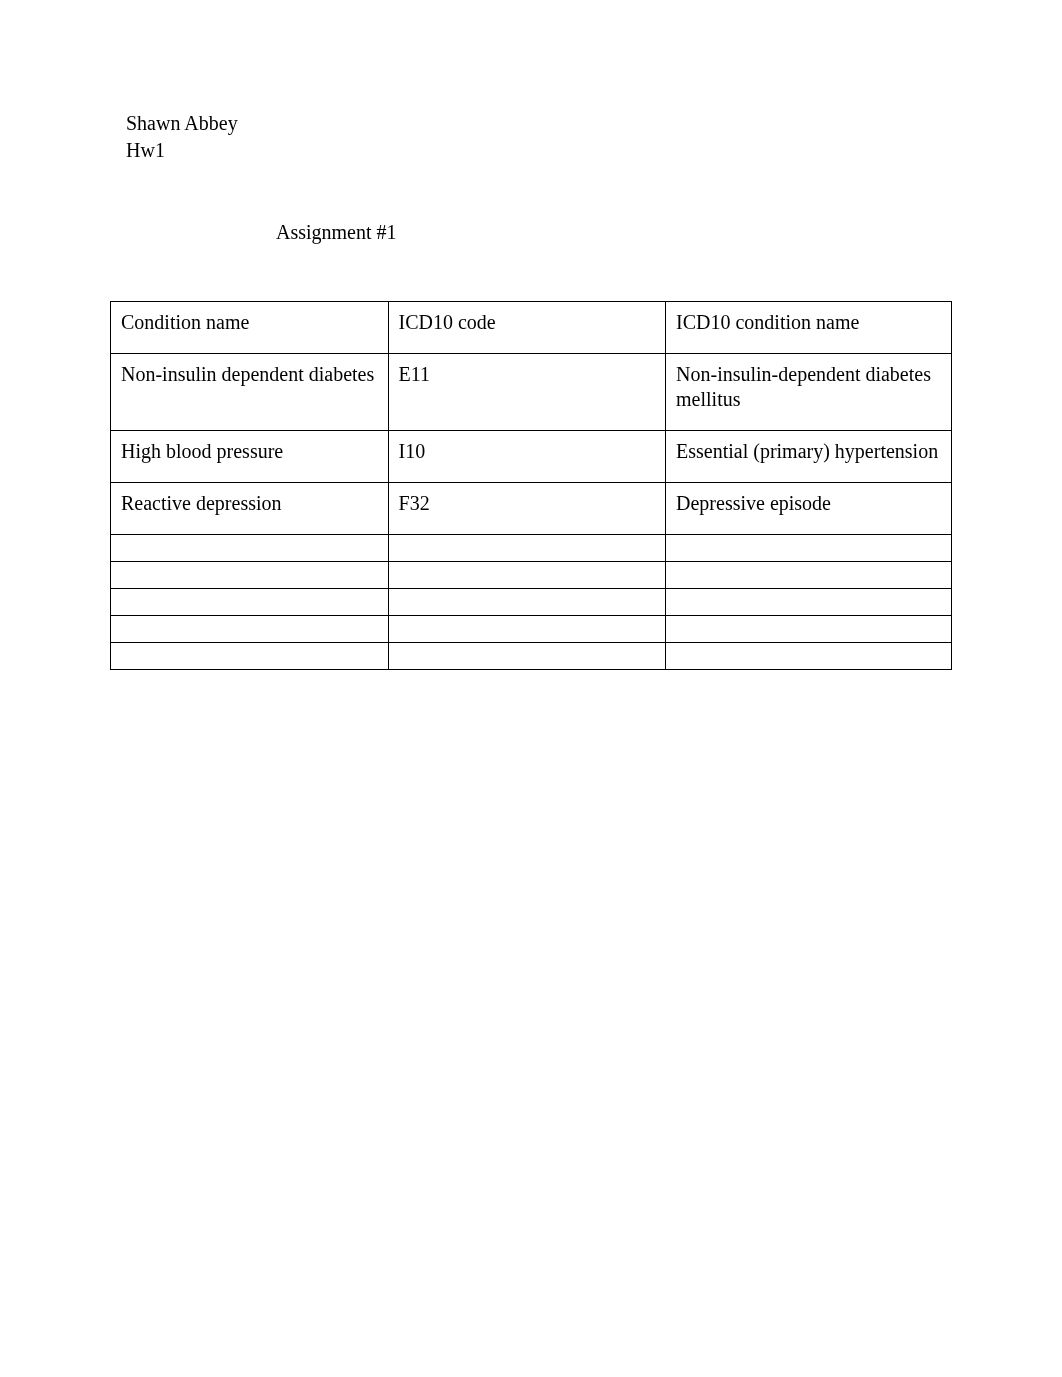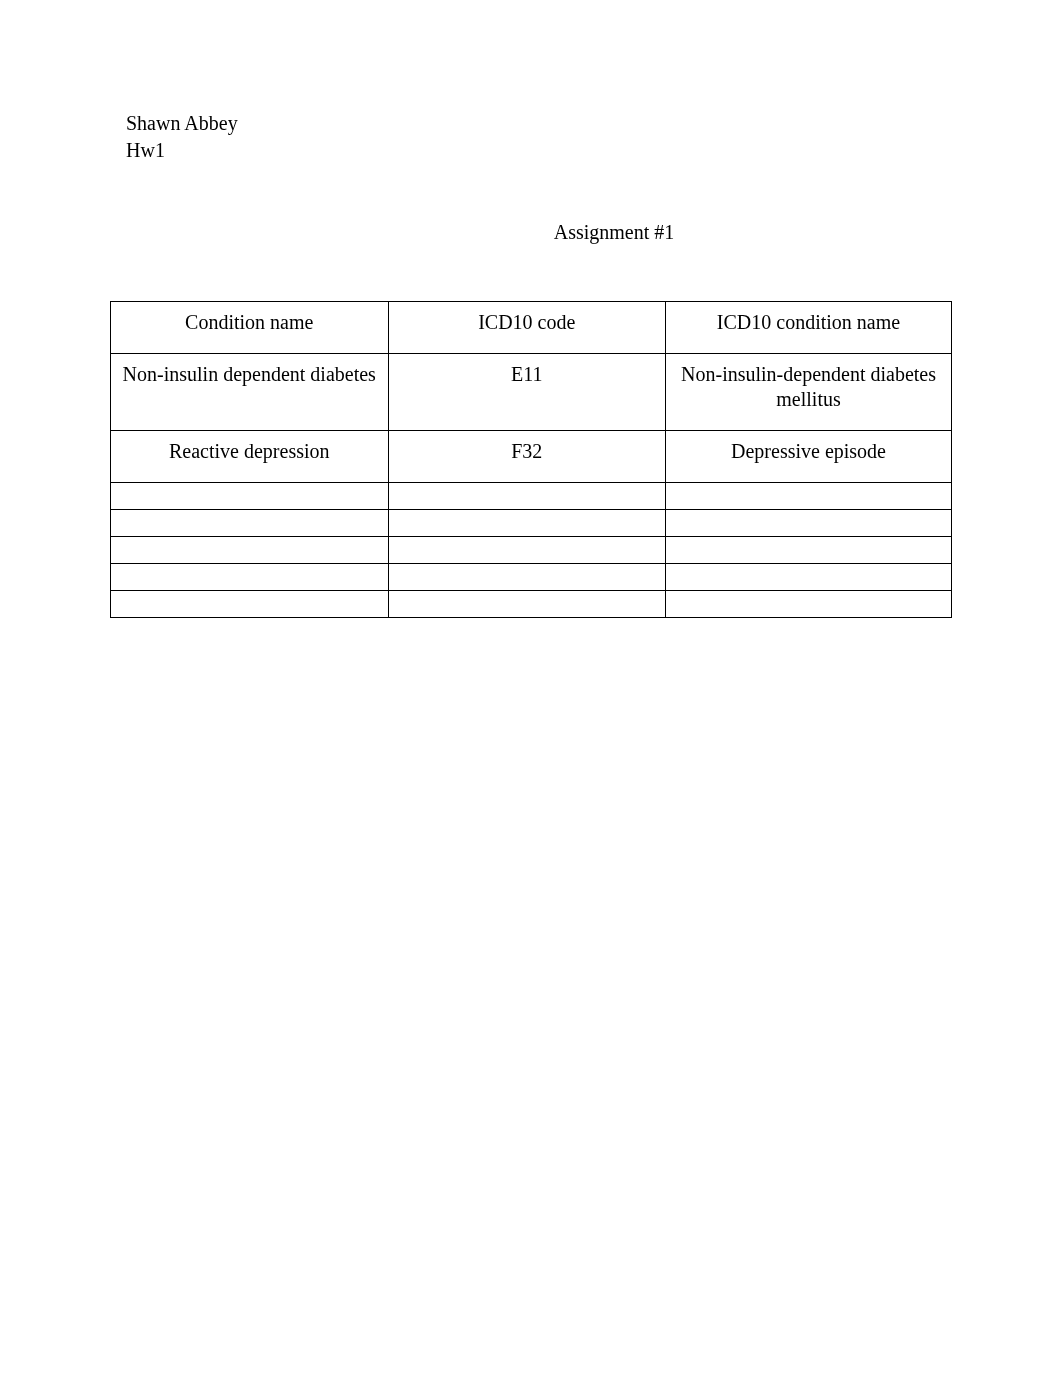--- a/index.html
+++ b/index.html
@@ -19,31 +19,30 @@
     }
     .header-info {
       line-height: 1.35;
       margin-bottom: 55px;
       margin-left: 16px;
     }
     .header-info div {
       white-space: pre;
     }
     .title-block {
-      text-align: center;
+      text-align: left;
       margin-left: 76px;
       line-height: 1.35;
       margin-bottom: 55px;
     }
     .title-block .line1 {
       margin-left: 90px;
     }
     .table-wrap {
       position: relative;
-      text-align: center;
     }
     table {
       border-collapse: collapse;
       width: 100%;
       table-layout: fixed;
     }
     td {
       border: 1px solid #000000;
       padding: 8px 10px 18px 10px;
       vertical-align: top;
@@ -93,20 +92,25 @@
       <td>Condition name</td>
       <td>ICD10 code</td>
       <td>ICD10 condition name</td>
     </tr>
     <tr>
       <td>Non-insulin dependent diabetes</td>
       <td>  E11</td>
       <td>Non-insulin-dependent diabetes mellitus</td>
     </tr>
     <tr>
+      <td>High blood pressure</td>
+      <td>I10</td>
+      <td>Essential (primary) hypertension</td>
+    </tr>
+    <tr>
       <td>Reactive depression</td>
       <td>F32</td>
       <td>Depressive episode</td>
     </tr>
     <tr>
       <td></td>
       <td></td>
       <td></td>
     </tr>
     <tr>

